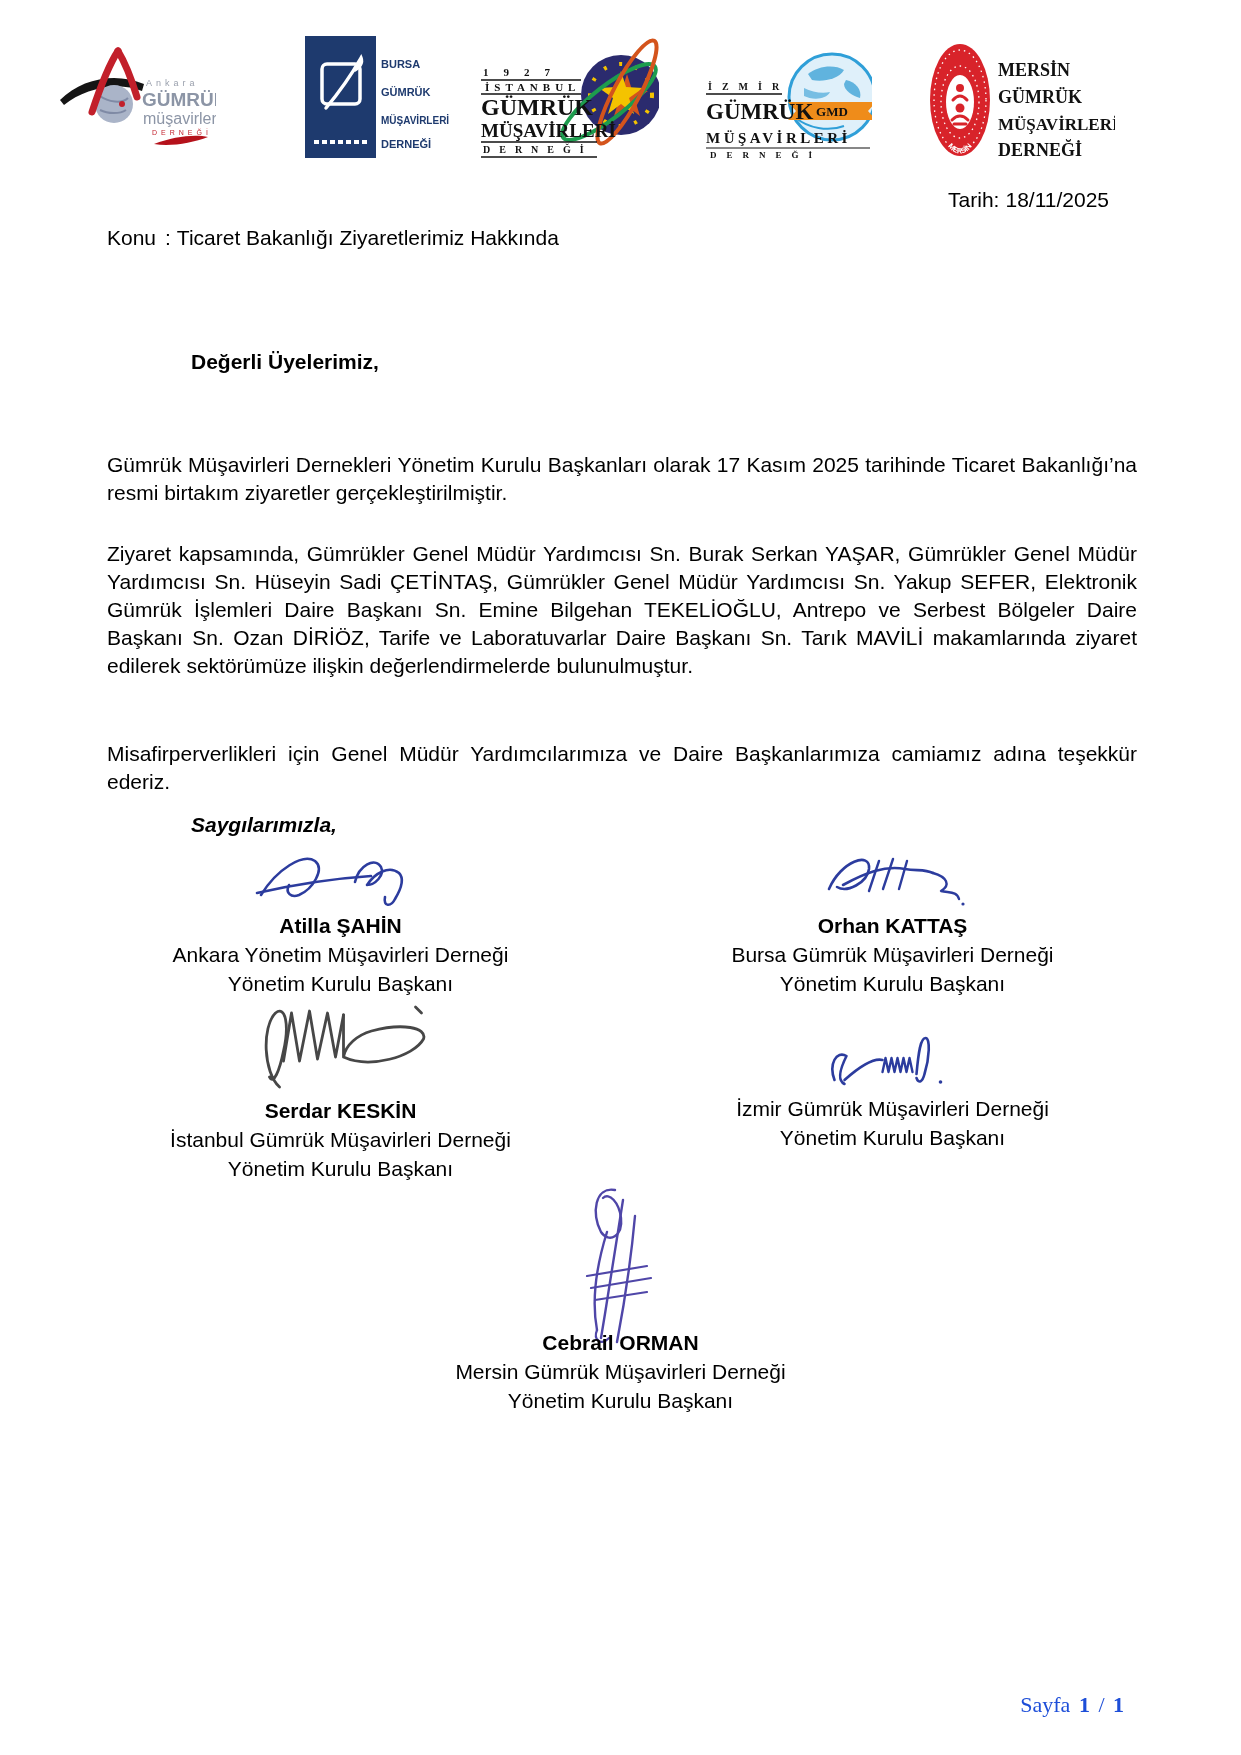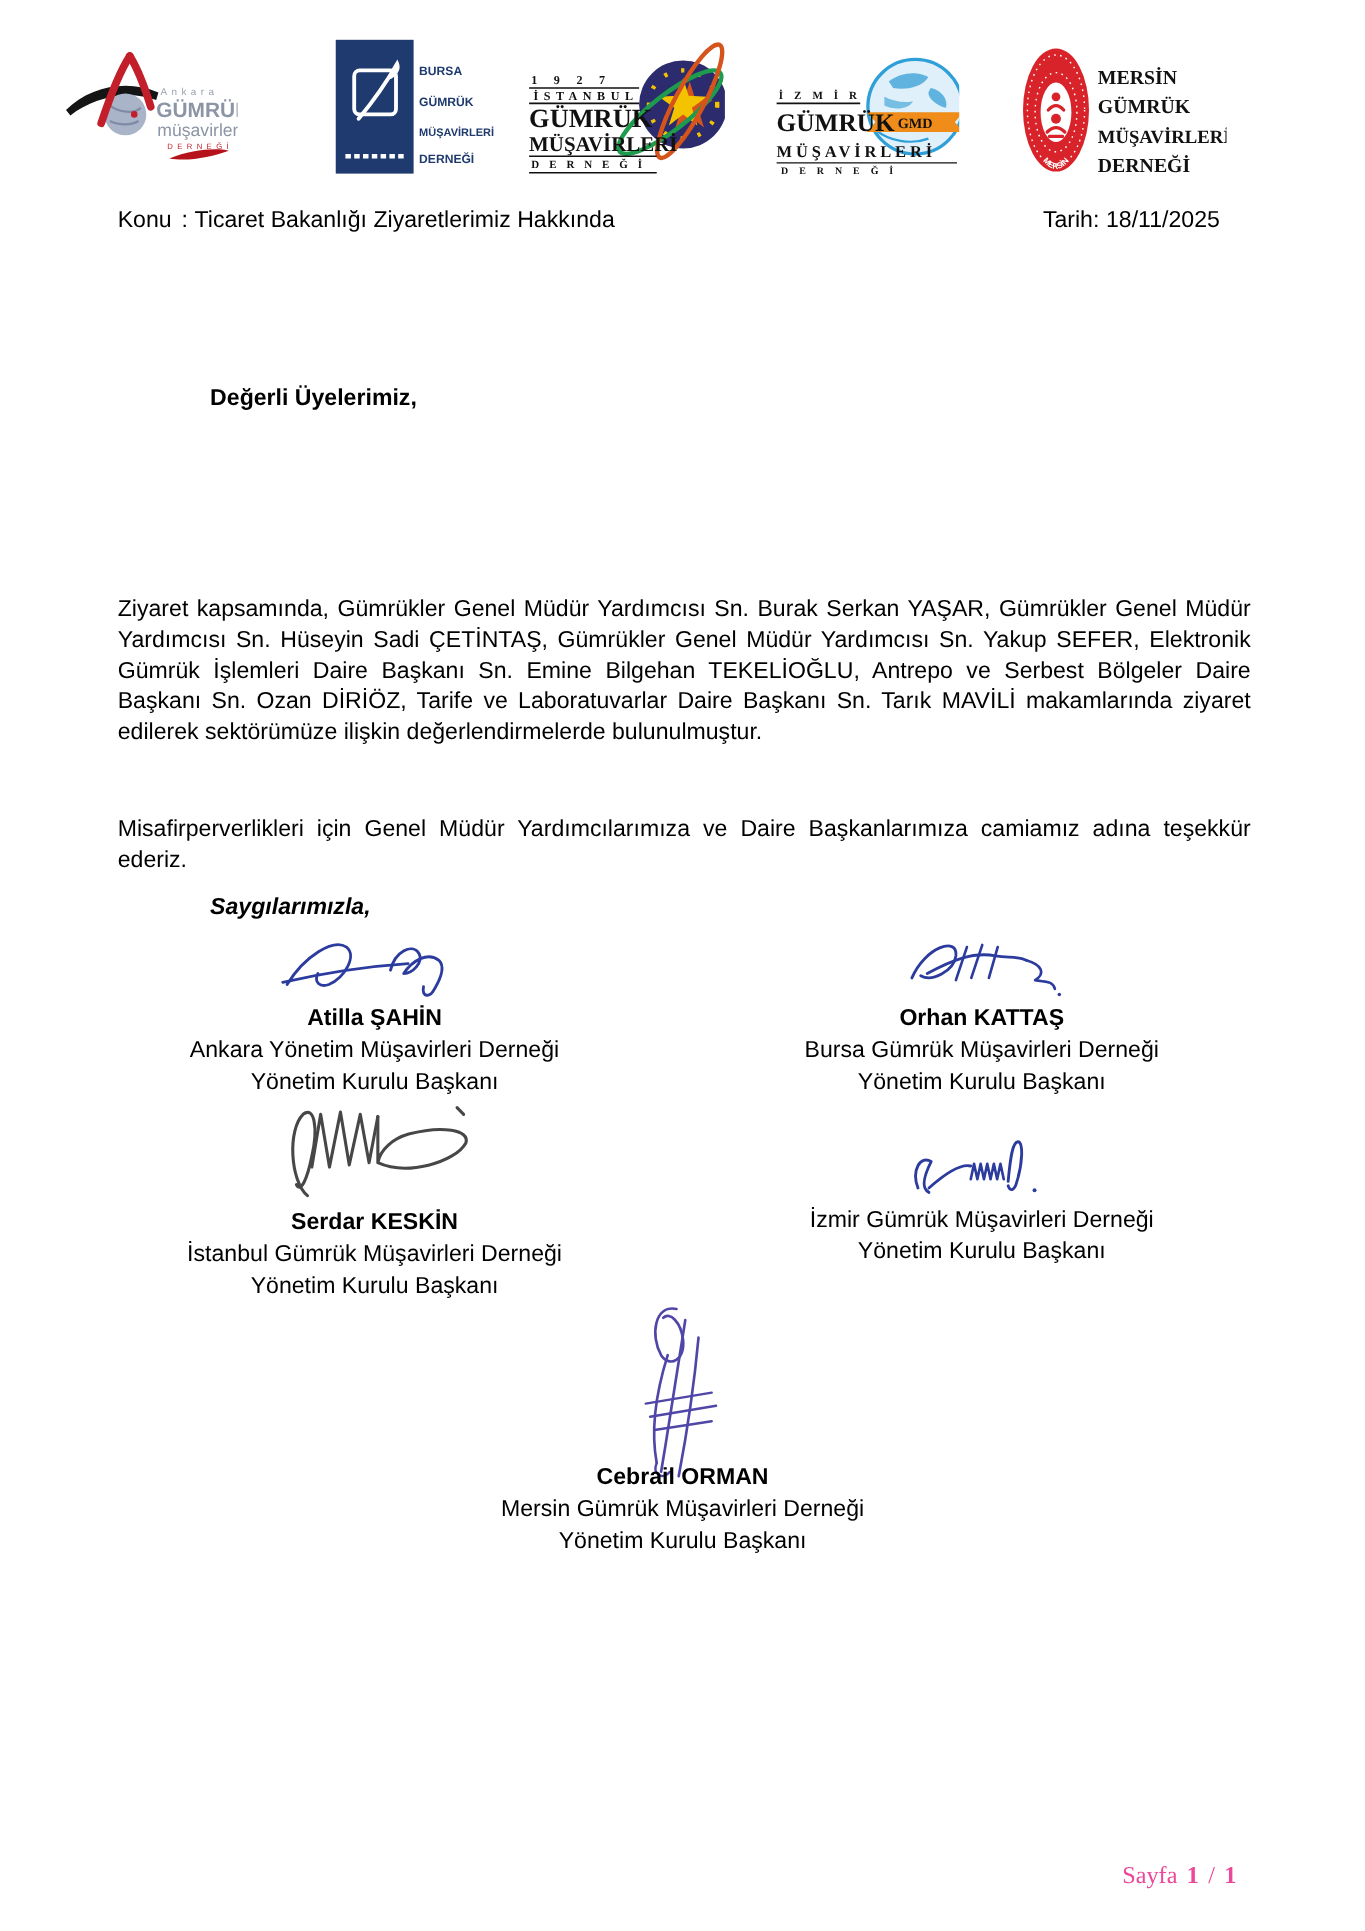--- a/index.html
+++ b/index.html
@@ -11,21 +11,21 @@
   #logo-ankara{left:56px;top:44px;width:160px;height:106px;}
   #logo-bursa{left:265px;top:36px;width:147px;height:122px;padding-left:40px;}
   #logo-istanbul{left:479px;top:30px;width:180px;height:132px;}
   #logo-izmir{left:704px;top:40px;width:168px;height:120px;}
   #logo-mersin{left:930px;top:40px;width:185px;height:120px;}
   .logo svg{display:block;width:100%;height:100%;}
 
   
   .meta-row{position:absolute;left:107px;top:186px;width:1030px;display:flex;
             justify-content:space-between;font-size:21px;line-height:28px;}
-  .subject-label{display:inline-block;width:58px;}
+  .subject-label{display:inline-block;width:58px;margin-top:38px;}
   .subject-colon{margin-right:6px;}
   .date-wrap{margin-right:28px;}
   .date-label{margin-right:6px;}
 
   
   .salutation{position:absolute;left:191px;top:350px;font-size:21px;font-weight:bold;}
   .para{position:absolute;left:107px;width:1030px;font-size:21px;line-height:28px;
         text-align:justify;text-justify:inter-word;}
   #para-1{top:430px;}
   #para-2{top:519px;}
@@ -44,21 +44,21 @@
   #sig-serdar .sig-img,#sig-taskin .sig-img{height:96px;}
   #sig-cebrail .sig-img{height:170px;margin-bottom:-24px;}
   .sig-name{font-weight:bold;margin-top:2px;}
   .sig-path{fill:none;stroke-linecap:round;stroke-linejoin:round;}
   .ink-blue{stroke:#2c3c9e;}
   .ink-dark{stroke:#474747;}
   .ink-violet{stroke:#4f46a8;}
 
   
   .footer{position:absolute;top:1692px;right:114px;font-family:"Liberation Serif","DejaVu Serif",serif;
-          font-size:22px;color:#ec4899;margin-left:24px;}
+          font-size:22px;color:#1d4ed8;margin-left:24px;}
   .footer b{margin:0 3px;}
 
   
   .t-serif{font-family:"Liberation Serif","DejaVu Serif",serif;font-weight:bold;fill:#111;}
   .t-sans{font-family:"Liberation Sans","DejaVu Sans",sans-serif;}
 </style>
 </head>
 <body>
 
 <div class="page">
@@ -156,20 +156,21 @@
   <div class="meta-row">
     <div>
       <span class="subject-label">Konu</span><span class="subject-colon">:</span><span>Ticaret Bakanlığı Ziyaretlerimiz Hakkında</span>
     </div>
     <div class="date-wrap">
       <span class="date-label">Tarih:</span><span>18/11/2025</span>
     </div>
   </div>
 
   <div class="salutation">Değerli Üyelerimiz,</div>
+  <p class="para" id="para-1">Gümrük Müşavirleri Dernekleri Yönetim Kurulu Başkanları olarak 17 Kasım 2025 tarihinde Ticaret Bakanlığı’na resmi birtakım ziyaretler gerçekleştirilmiştir.</p>
   <p class="para" id="para-2">Ziyaret kapsamında, Gümrükler Genel Müdür Yardımcısı Sn. Burak Serkan YAŞAR, Gümrükler Genel Müdür Yardımcısı Sn. Hüseyin Sadi ÇETİNTAŞ, Gümrükler Genel Müdür Yardımcısı Sn. Yakup SEFER, Elektronik Gümrük İşlemleri Daire Başkanı Sn. Emine Bilgehan TEKELİOĞLU, Antrepo ve Serbest Bölgeler Daire Başkanı Sn. Ozan DİRİÖZ, Tarife ve Laboratuvarlar Daire Başkanı Sn. Tarık MAVİLİ makamlarında ziyaret edilerek sektörümüze ilişkin değerlendirmelerde bulunulmuştur.</p>
   <p class="para" id="para-3">Misafirperverlikleri için Genel Müdür Yardımcılarımıza ve Daire Başkanlarımıza camiamız adına teşekkür ederiz.</p>
   <div class="closing">Saygılarımızla,</div>
 
   <div class="sig-block" id="sig-atilla">
     <div class="sig-img">
       <svg width="190" height="62" viewBox="0 0 180 62">
         <path class="sig-path ink-blue" stroke-width="2.6" d="M10,48 C26,22 52,6 64,14 C74,22 62,42 48,48 C40,51 34,46 38,38"></path>
         <path class="sig-path ink-blue" stroke-width="2.6" d="M6,46 C50,36 90,31 120,29"></path>
         <path class="sig-path ink-blue" stroke-width="2.6" d="M104,35 C108,18 124,10 130,20 C134,28 124,38 116,38 C124,26 138,18 148,26 C154,32 150,42 144,52 C140,60 132,60 134,50"></path>

